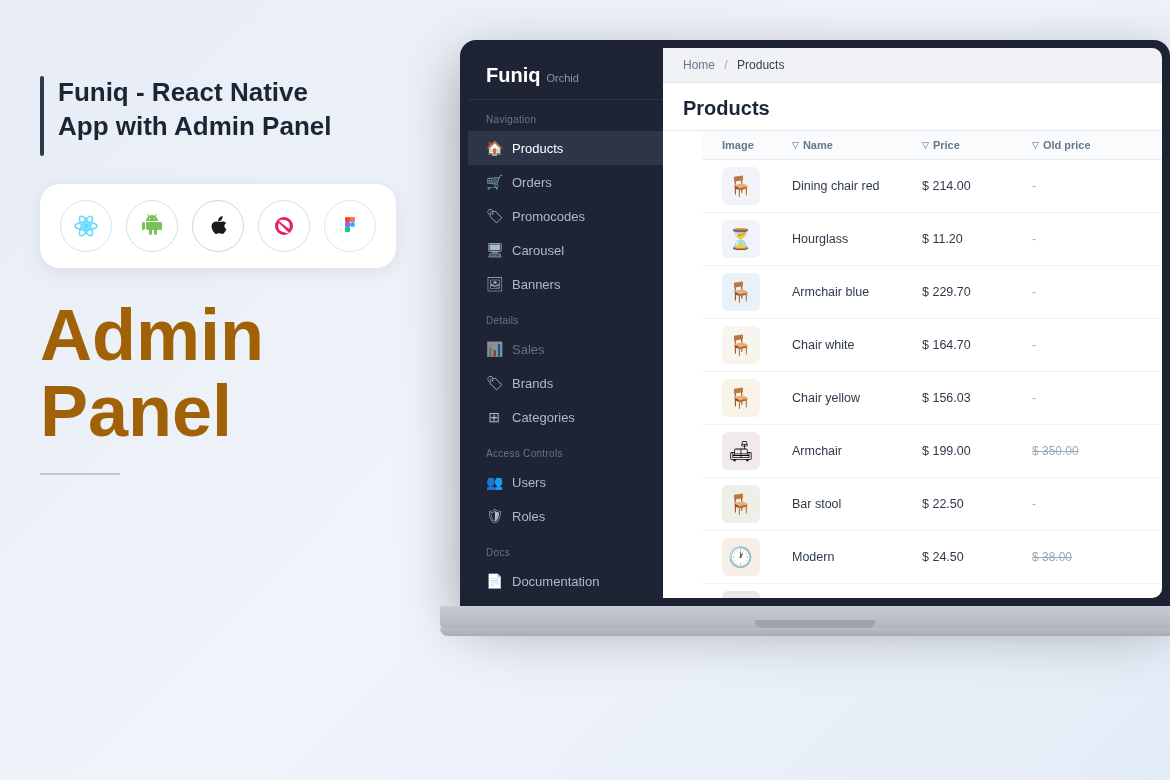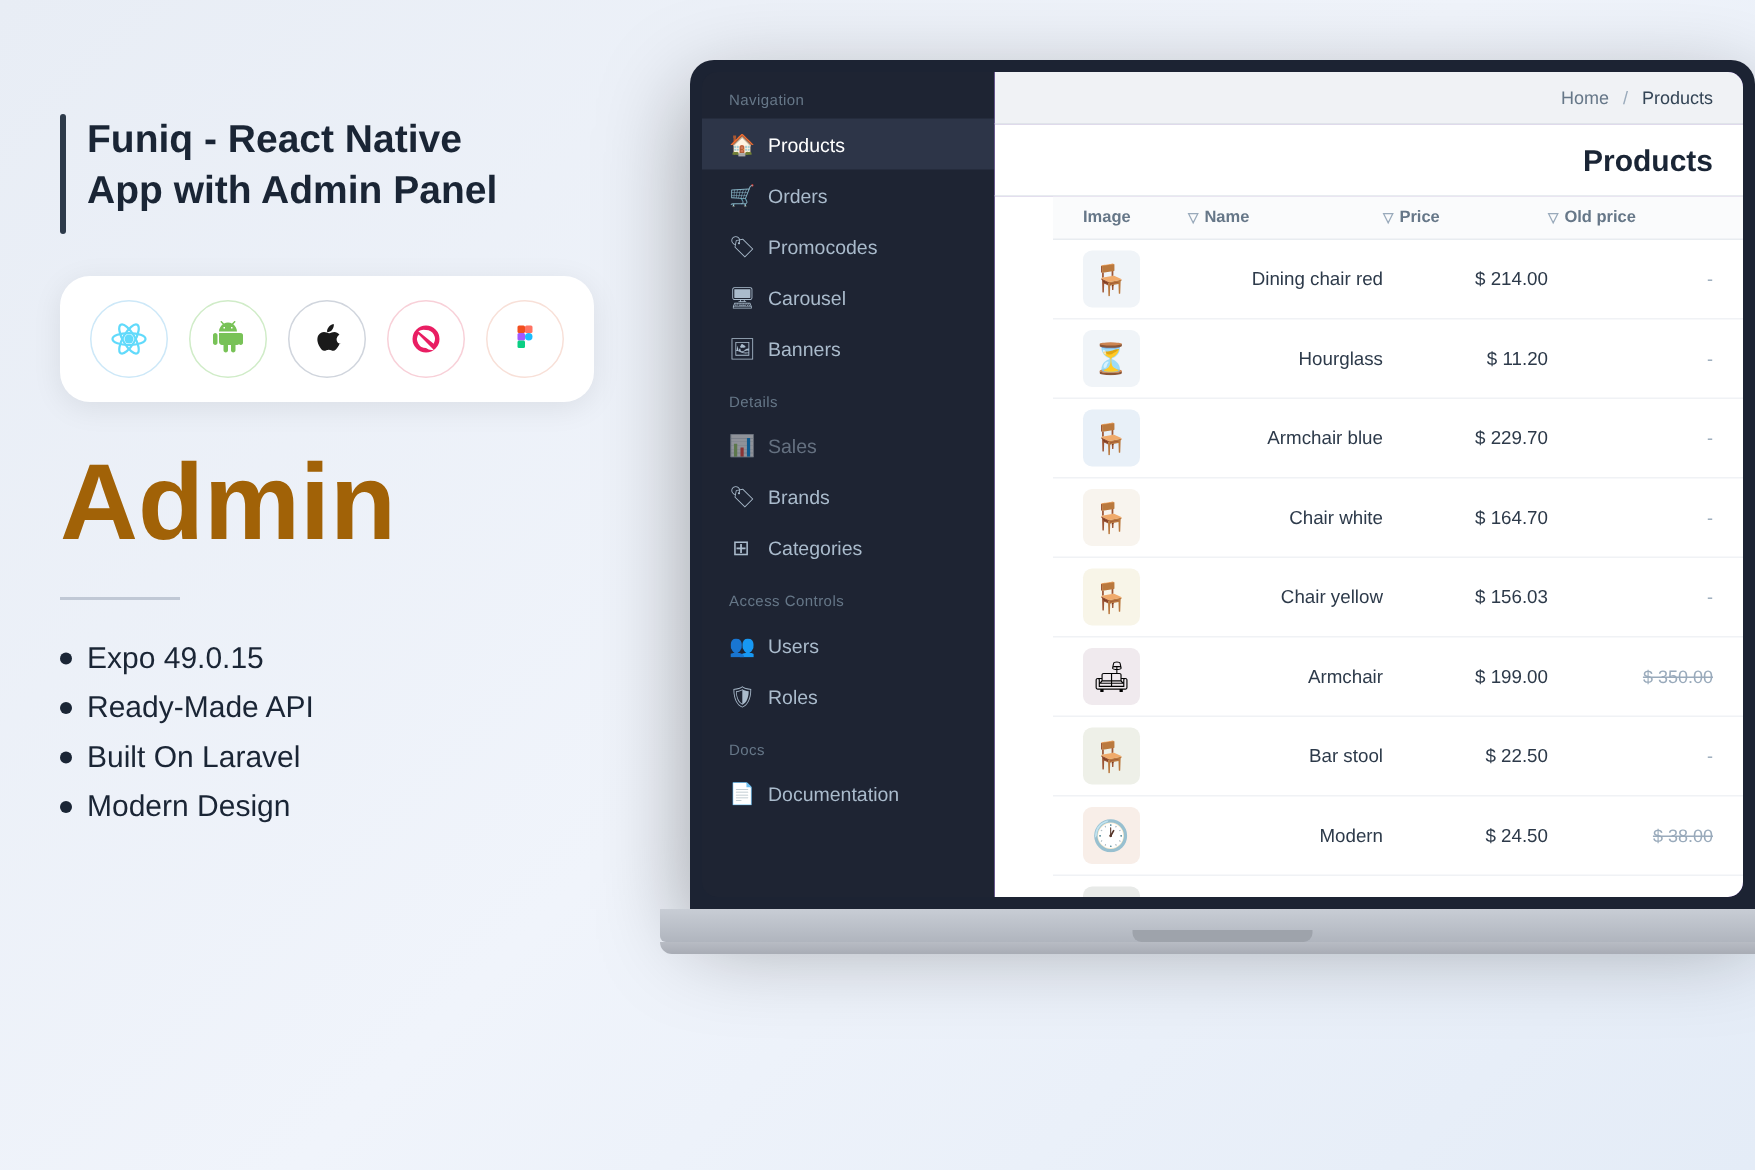--- a/index.html
+++ b/index.html
@@ -175,25 +175,24 @@
     }
     .nav-icon {
       font-size: 14px;
       width: 16px;
       text-align: center;
     }
 
     
     .main-content {
       flex: 1;
-      background: #4c1d95;
+      background: #f97316;
       display: flex;
       flex-direction: column;
       overflow: hidden;
-      text-align: right;
     }
 
     .breadcrumb-bar {
       background: #f0f2f5;
       padding: 10px 20px;
       font-size: 12px;
       color: #667788;
       border-bottom: 1px solid #e0e4ea;
     }
     .breadcrumb-bar span.current { color: #334455; font-weight: 500; }
@@ -338,49 +337,38 @@
         <rect x="11" y="2" width="5" height="5" rx="1" fill="#ff7262"></rect>
         <rect x="6" y="7" width="5" height="5" rx="1" fill="#a259ff"></rect>
         <rect x="6" y="12" width="5" height="5" rx="1" fill="#0acf83"></rect>
         <circle cx="13.5" cy="9.5" r="2.5" fill="#1abcfe"></circle>
       </svg>
     </div>
   </div>
 
   <div class="admin-panel-heading">
     <div>Admin</div>
+    <div>Panel</div>
   </div>
 
   <div class="divider"></div>
 
-  <ul class="features-list">
-    <li>
-      <span class="bullet"></span>
-      <span>Expo 49.0.15</span>
-    </li>
-    <li>
-      <span class="bullet"></span>
-      <span>Ready-Made API</span>
-    </li>
-    <li>
-      <span class="bullet"></span>
-      <span>Built On Laravel</span>
-    </li>
-    <li>
-      <span class="bullet"></span>
-      <span>Modern Design</span>
-    </li>
-  </ul>
 </div>
 
 <div class="laptop-container">
   <div class="laptop-screen-area">
     <div class="laptop-inner">
 
       <div class="sidebar">
+        <div class="sidebar-header">
+          <div class="sidebar-brand">
+            <span class="brand-name">Funiq</span>
+            <span class="brand-sub">Orchid</span>
+          </div>
+        </div>
 
         <div class="sidebar-section-label">Navigation</div>
 
         <div class="nav-item active">
           <span class="nav-icon">🏠</span>
           <span>Products</span>
         </div>
         <div class="nav-item">
           <span class="nav-icon">🛒</span>
           <span>Orders</span>

